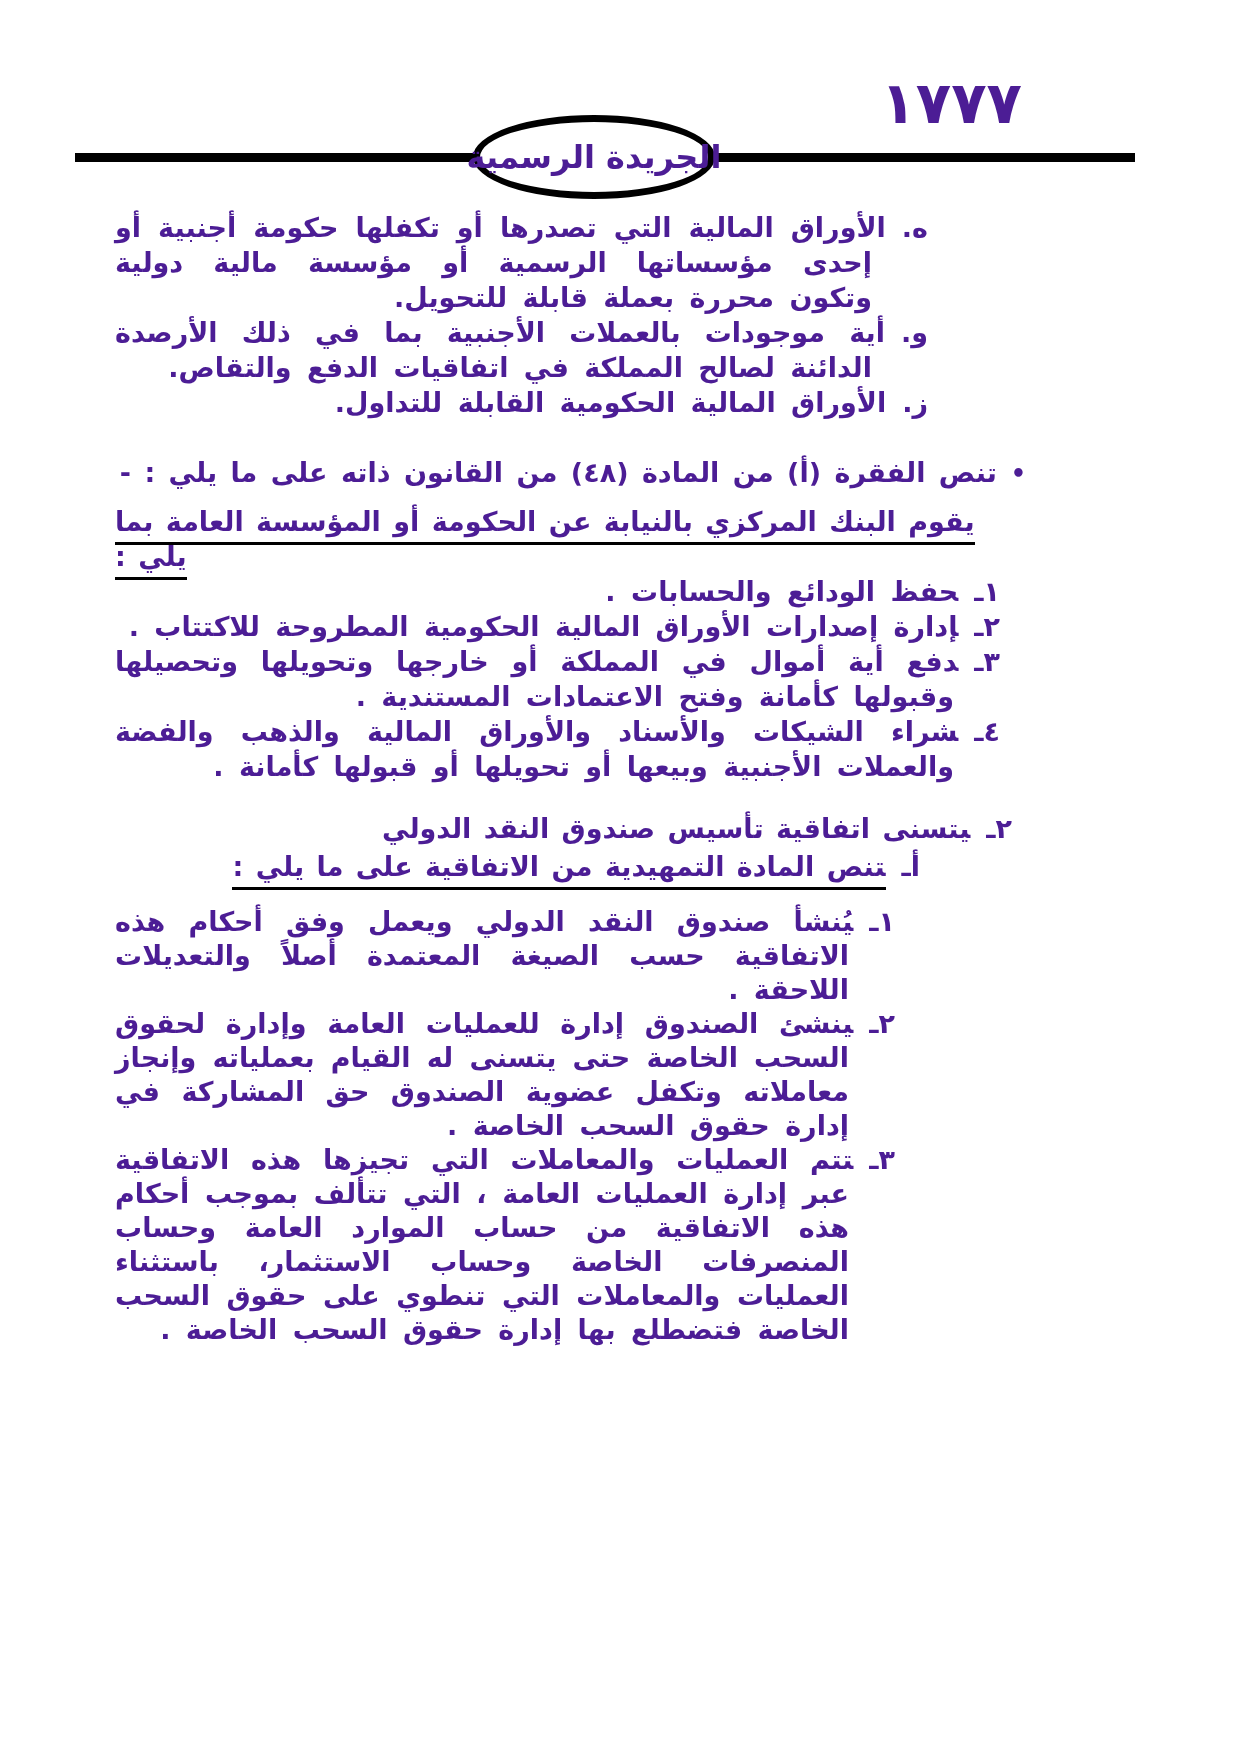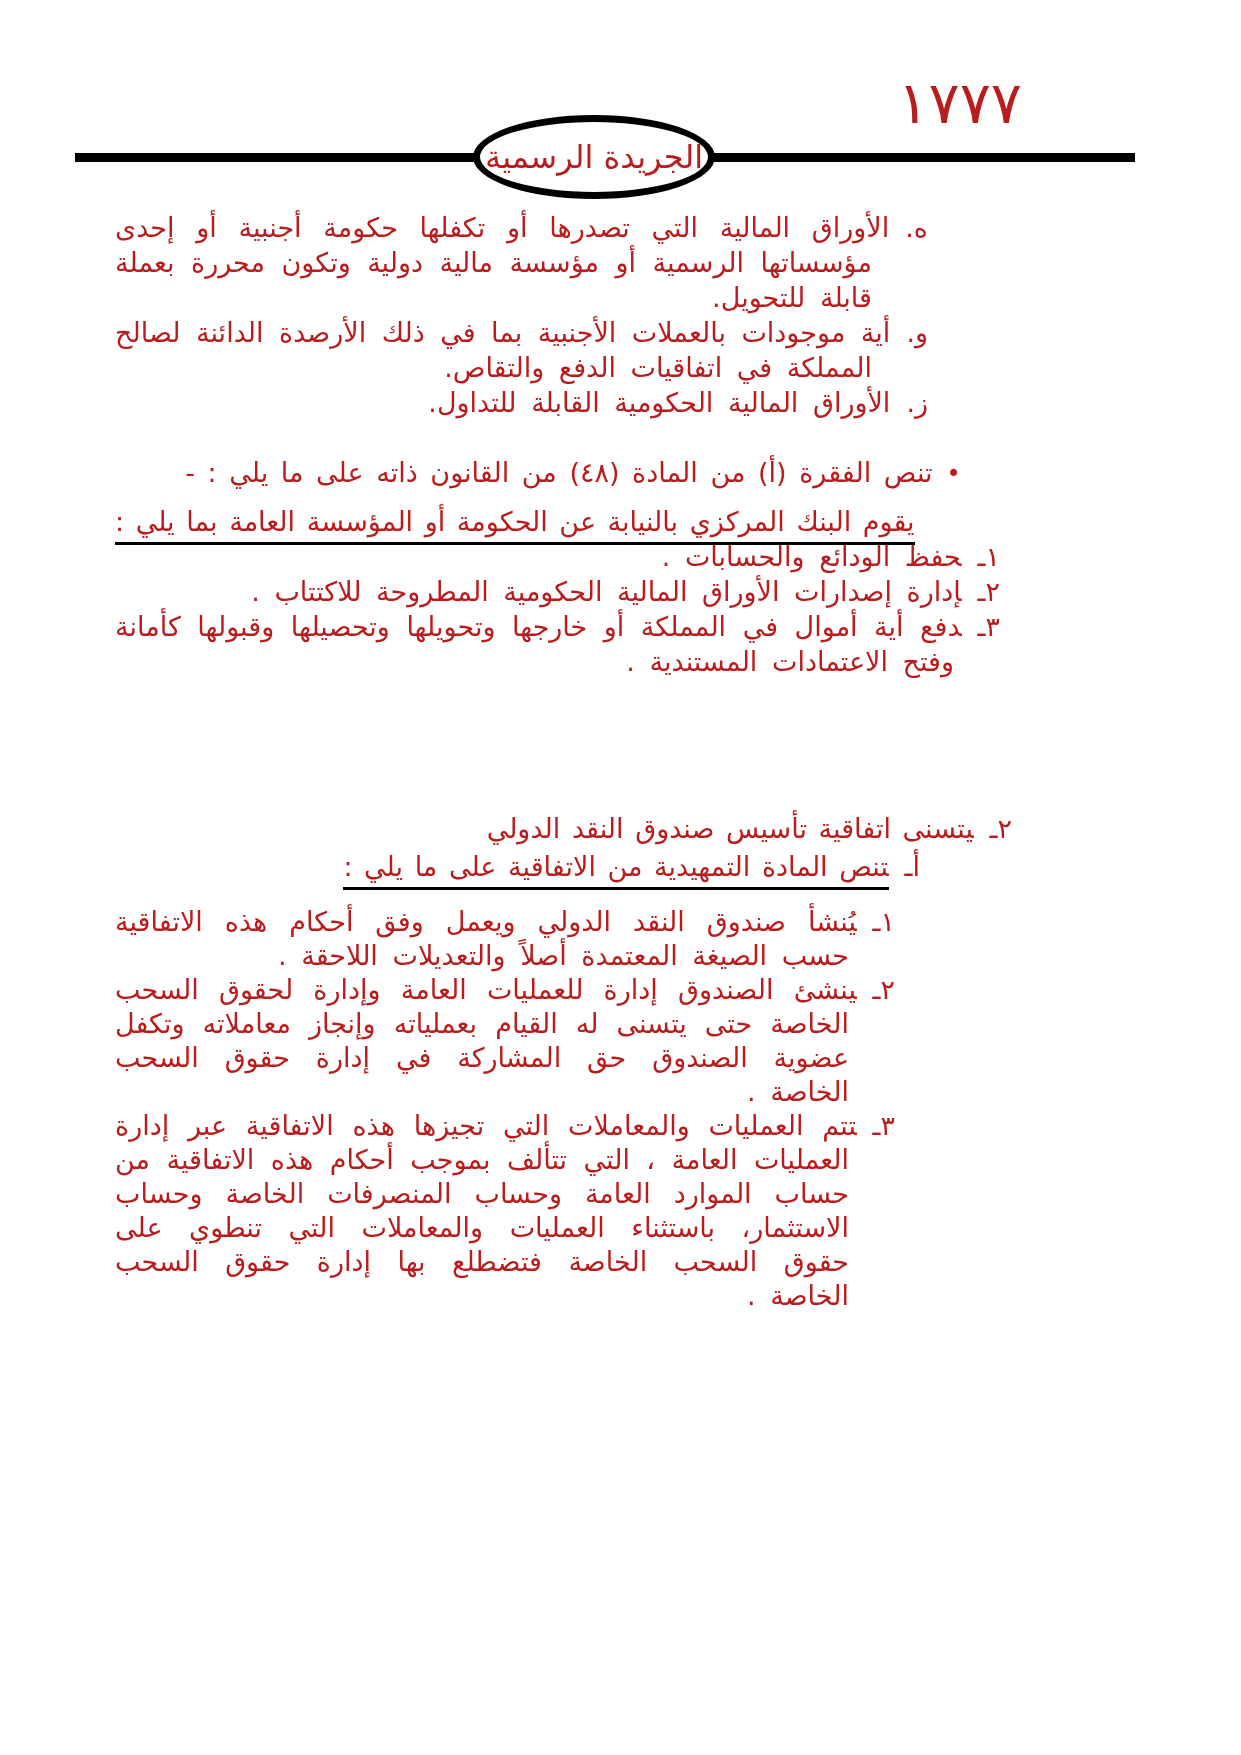--- a/index.html
+++ b/index.html
@@ -2,24 +2,24 @@
 <html lang="ar" dir="rtl"><head>
 <meta charset="utf-8">
 <style>
   html, body { margin: 0; padding: 0; background: #e8e8e8; }
   .page {
     position: relative;
     width: 1241px;
     height: 1755px;
     margin: 0 auto;
     background: #ffffff;
-    color: #b91c1c;
+    color: #4c1d95;
     direction: rtl;
     font-family: "DejaVu Sans", sans-serif;
-    font-weight: normal;
+    font-weight: bold;
     overflow: hidden;
   }
   
   .page-number {
     position: absolute;
     top: 72px;
     right: 219px;
     font-size: 58px;
     line-height: 1.1;
     letter-spacing: 2px;
@@ -92,20 +92,21 @@
 
   <div class="tblock block-bullet">
     <span class="bullet-dot">•</span><span>تنص الفقرة (أ) من المادة (٤٨) من القانون ذاته على ما يلي : -</span>
   </div>
 
   <div class="tblock block-quote">
     <p class="quote-heading"><span class="u">يقوم البنك المركزي بالنيابة عن الحكومة أو المؤسسة العامة بما يلي :</span></p>
     <p class="hang-sm"><span class="marker">١ـ</span><span>حفظ الودائع والحسابات .</span></p>
     <p class="hang-sm"><span class="marker">٢ـ</span><span>إدارة إصدارات الأوراق المالية الحكومية المطروحة للاكتتاب .</span></p>
     <p class="hang-sm"><span class="marker">٣ـ</span><span>دفع أية أموال في المملكة أو خارجها وتحويلها وتحصيلها وقبولها كأمانة وفتح الاعتمادات المستندية .</span></p>
+    <p class="hang-sm"><span class="marker">٤ـ</span><span>شراء الشيكات والأسناد والأوراق المالية والذهب والفضة والعملات الأجنبية وبيعها أو تحويلها أو قبولها كأمانة .</span></p>
   </div>
 
   <div class="tblock block-sec2">
     <span class="marker">٢ـ</span><span>يتسنى اتفاقية تأسيس صندوق النقد الدولي</span>
   </div>
 
   <div class="tblock block-subhead">
     <span class="marker">أـ</span><span class="u">تنص المادة التمهيدية من الاتفاقية على ما يلي :</span>
   </div>
 

